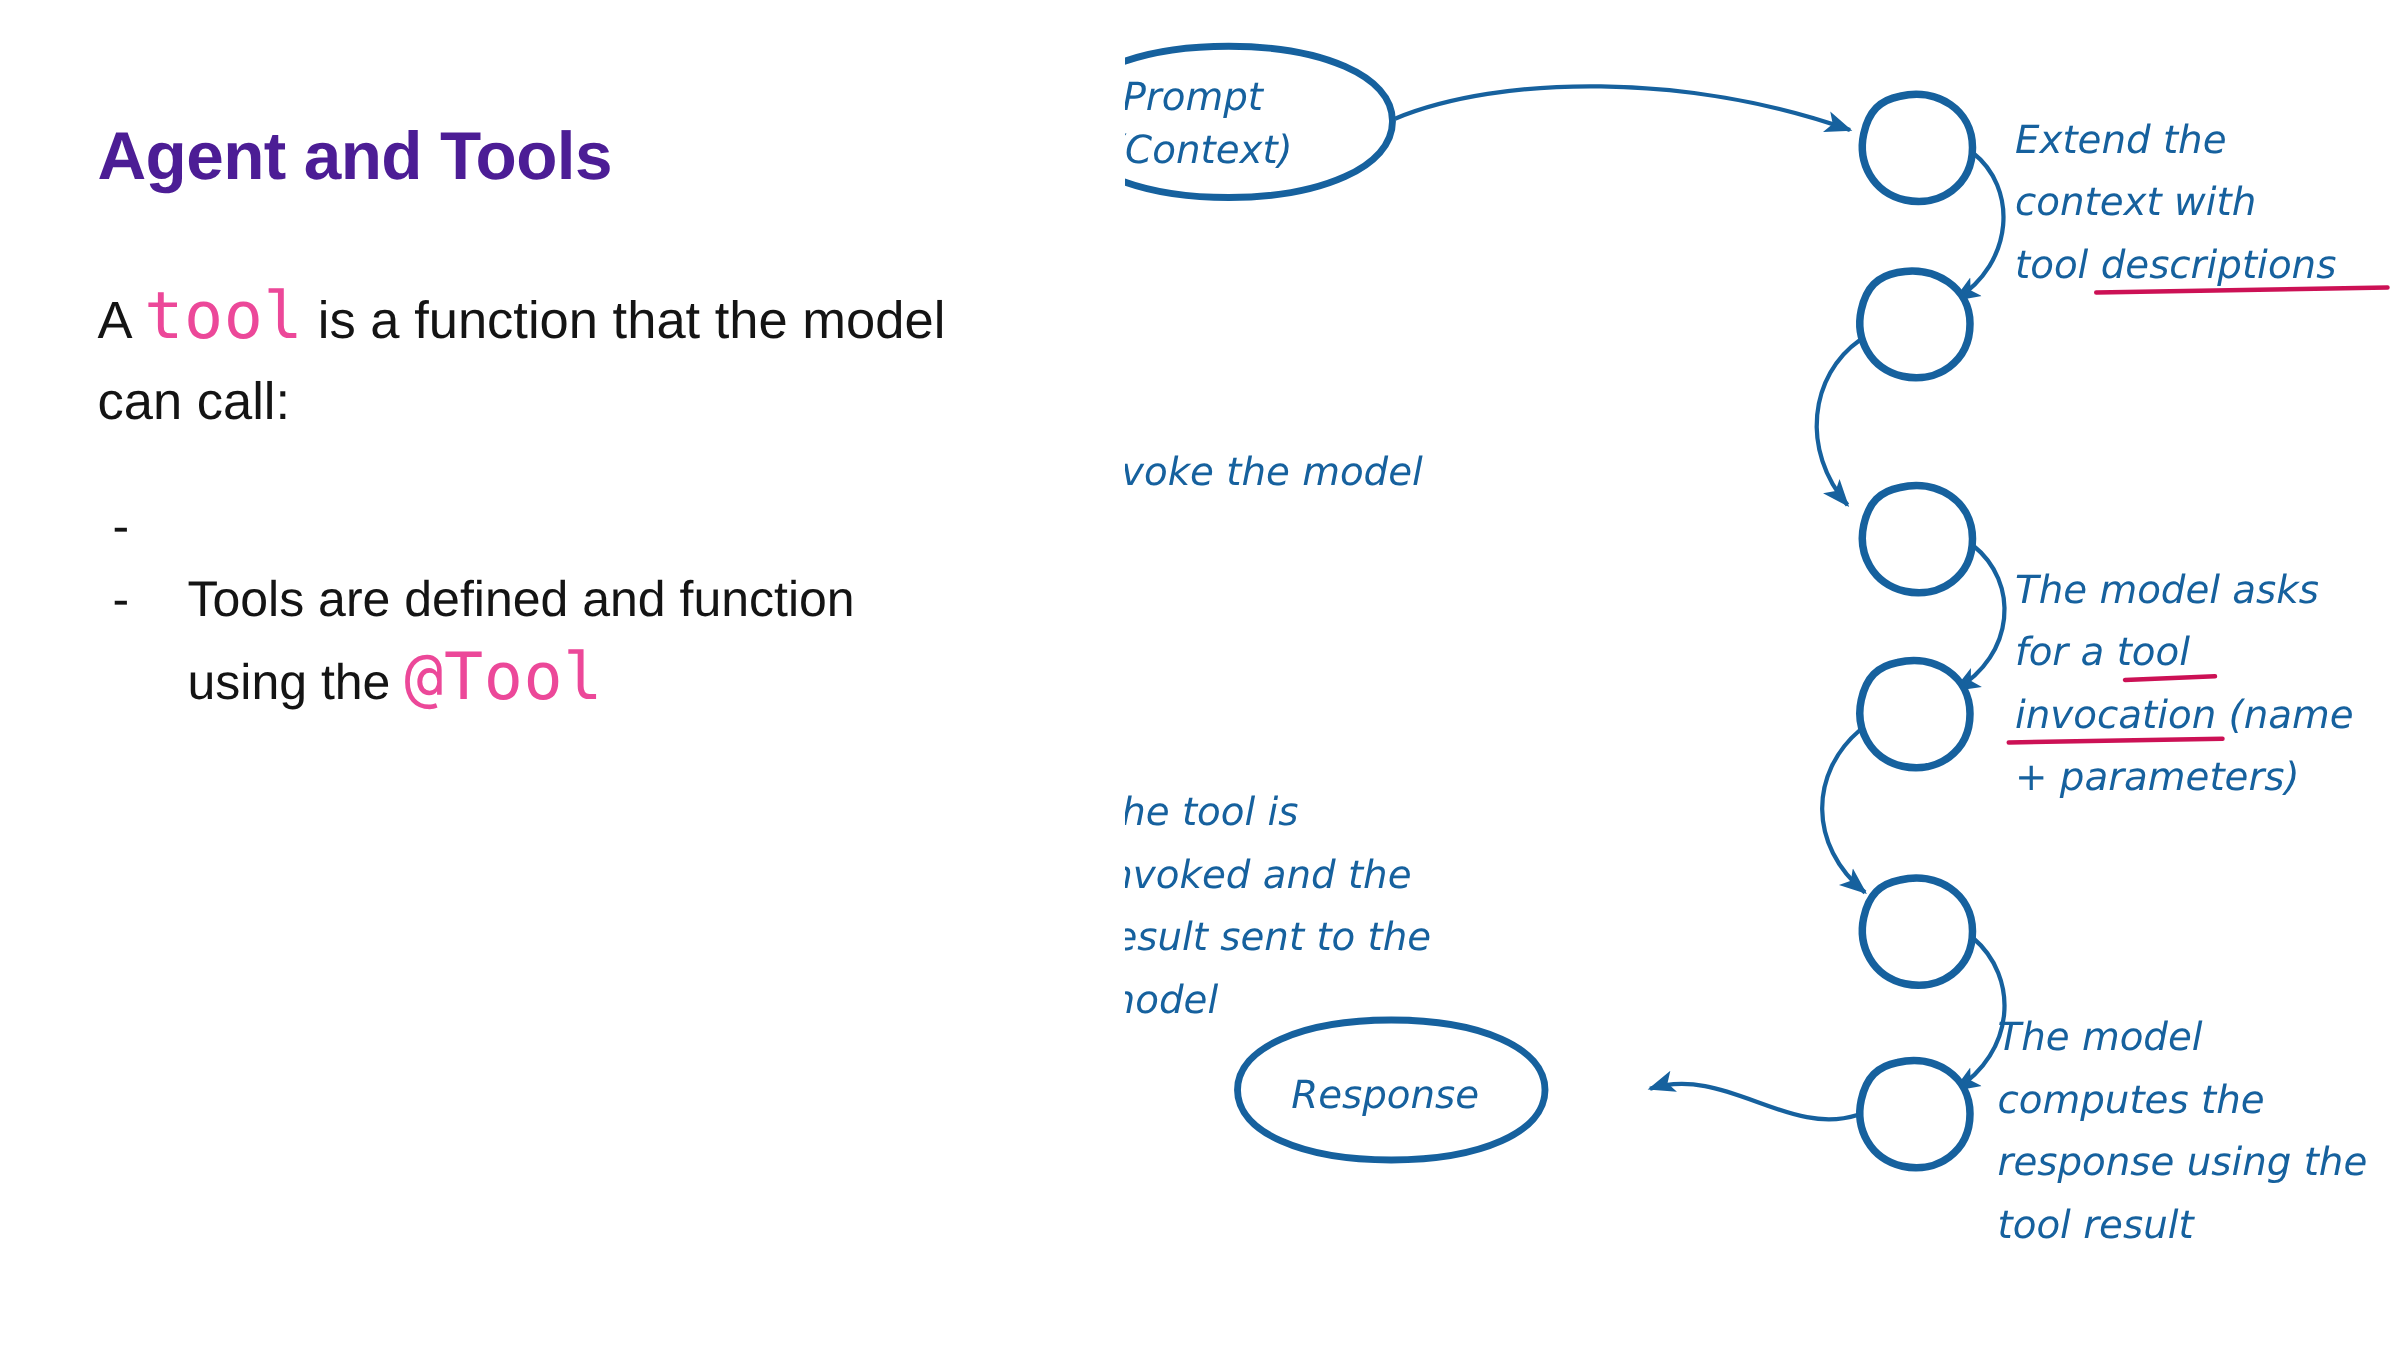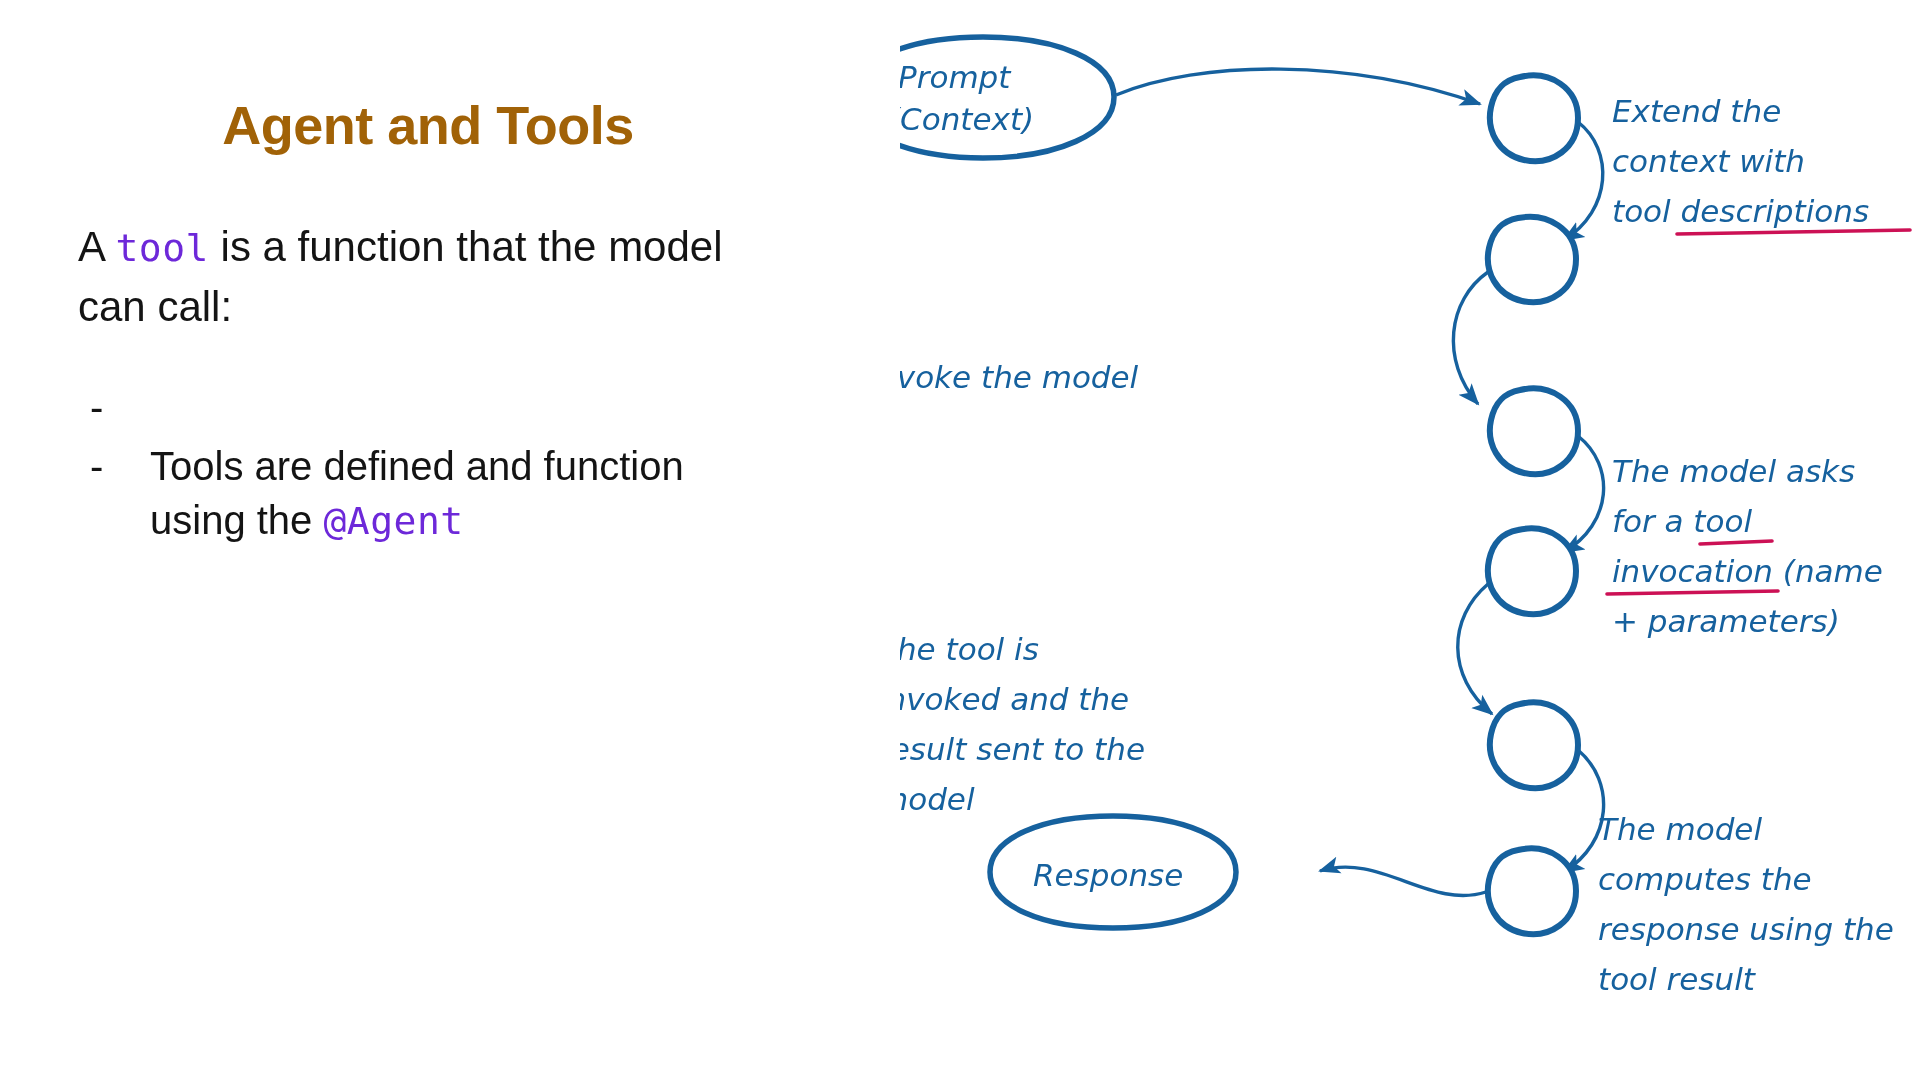--- a/index.html
+++ b/index.html
@@ -19,37 +19,36 @@
 
   
   .left-col{
     position:absolute;
     left:78px; top:96px;
     width:700px;
   }
   .slide-title{
     font-size:54px;
     font-weight:bold;
-    color:#a16207;
+    color:#4c1d95;
     letter-spacing:-0.5px;
     margin:0 0 62px 0;
     line-height:1.1;
-    text-align:center;
   }
   .body-para{
     font-size:42px;
     color:#141414;
     line-height:1.42;
     margin:0 0 44px 0;
     font-weight:300;
   }
   .code{
     font-family:"DejaVu Sans Mono", monospace;
-    color:#6d28d9;
-    font-size:38px;
+    color:#ec4899;
+    font-size:52px;
     letter-spacing:0.5px;
   }
   .bullet-list{
     list-style:none;
     margin:0;padding:0;
   }
   .bullet-item{
     display:flex;
     align-items:flex-start;
     font-size:40px;
@@ -94,21 +93,21 @@
     <h1 class="slide-title">Agent and Tools</h1>
 
     <p class="body-para"><span>A </span><span class="code">tool</span><span> is a function that the model can call:</span></p>
 
     <ul class="bullet-list">
       <li class="bullet-item">
         <span class="bullet-dash">-</span>
       </li>
       <li class="bullet-item">
         <span class="bullet-dash">-</span>
-        <span class="bullet-text"><span>Tools are defined and function using the </span><span class="code">@Agent</span></span>
+        <span class="bullet-text"><span>Tools are defined and function using the </span><span class="code">@Tool</span></span>
       </li>
     </ul>
   </div>
 
   <div id="diagram">
     <svg width="1020" height="1080" viewBox="0 0 1020 1080" xmlns="http://www.w3.org/2000/svg">
       <defs>
         <marker id="arrow" viewBox="0 0 12 10" refX="10" refY="5" markerWidth="7" markerHeight="6" orient="auto-start-reverse">
           <path d="M0,0.6 L11,5 L0,9.4 L2.6,5 Z" fill="#16619e"></path>
         </marker>

